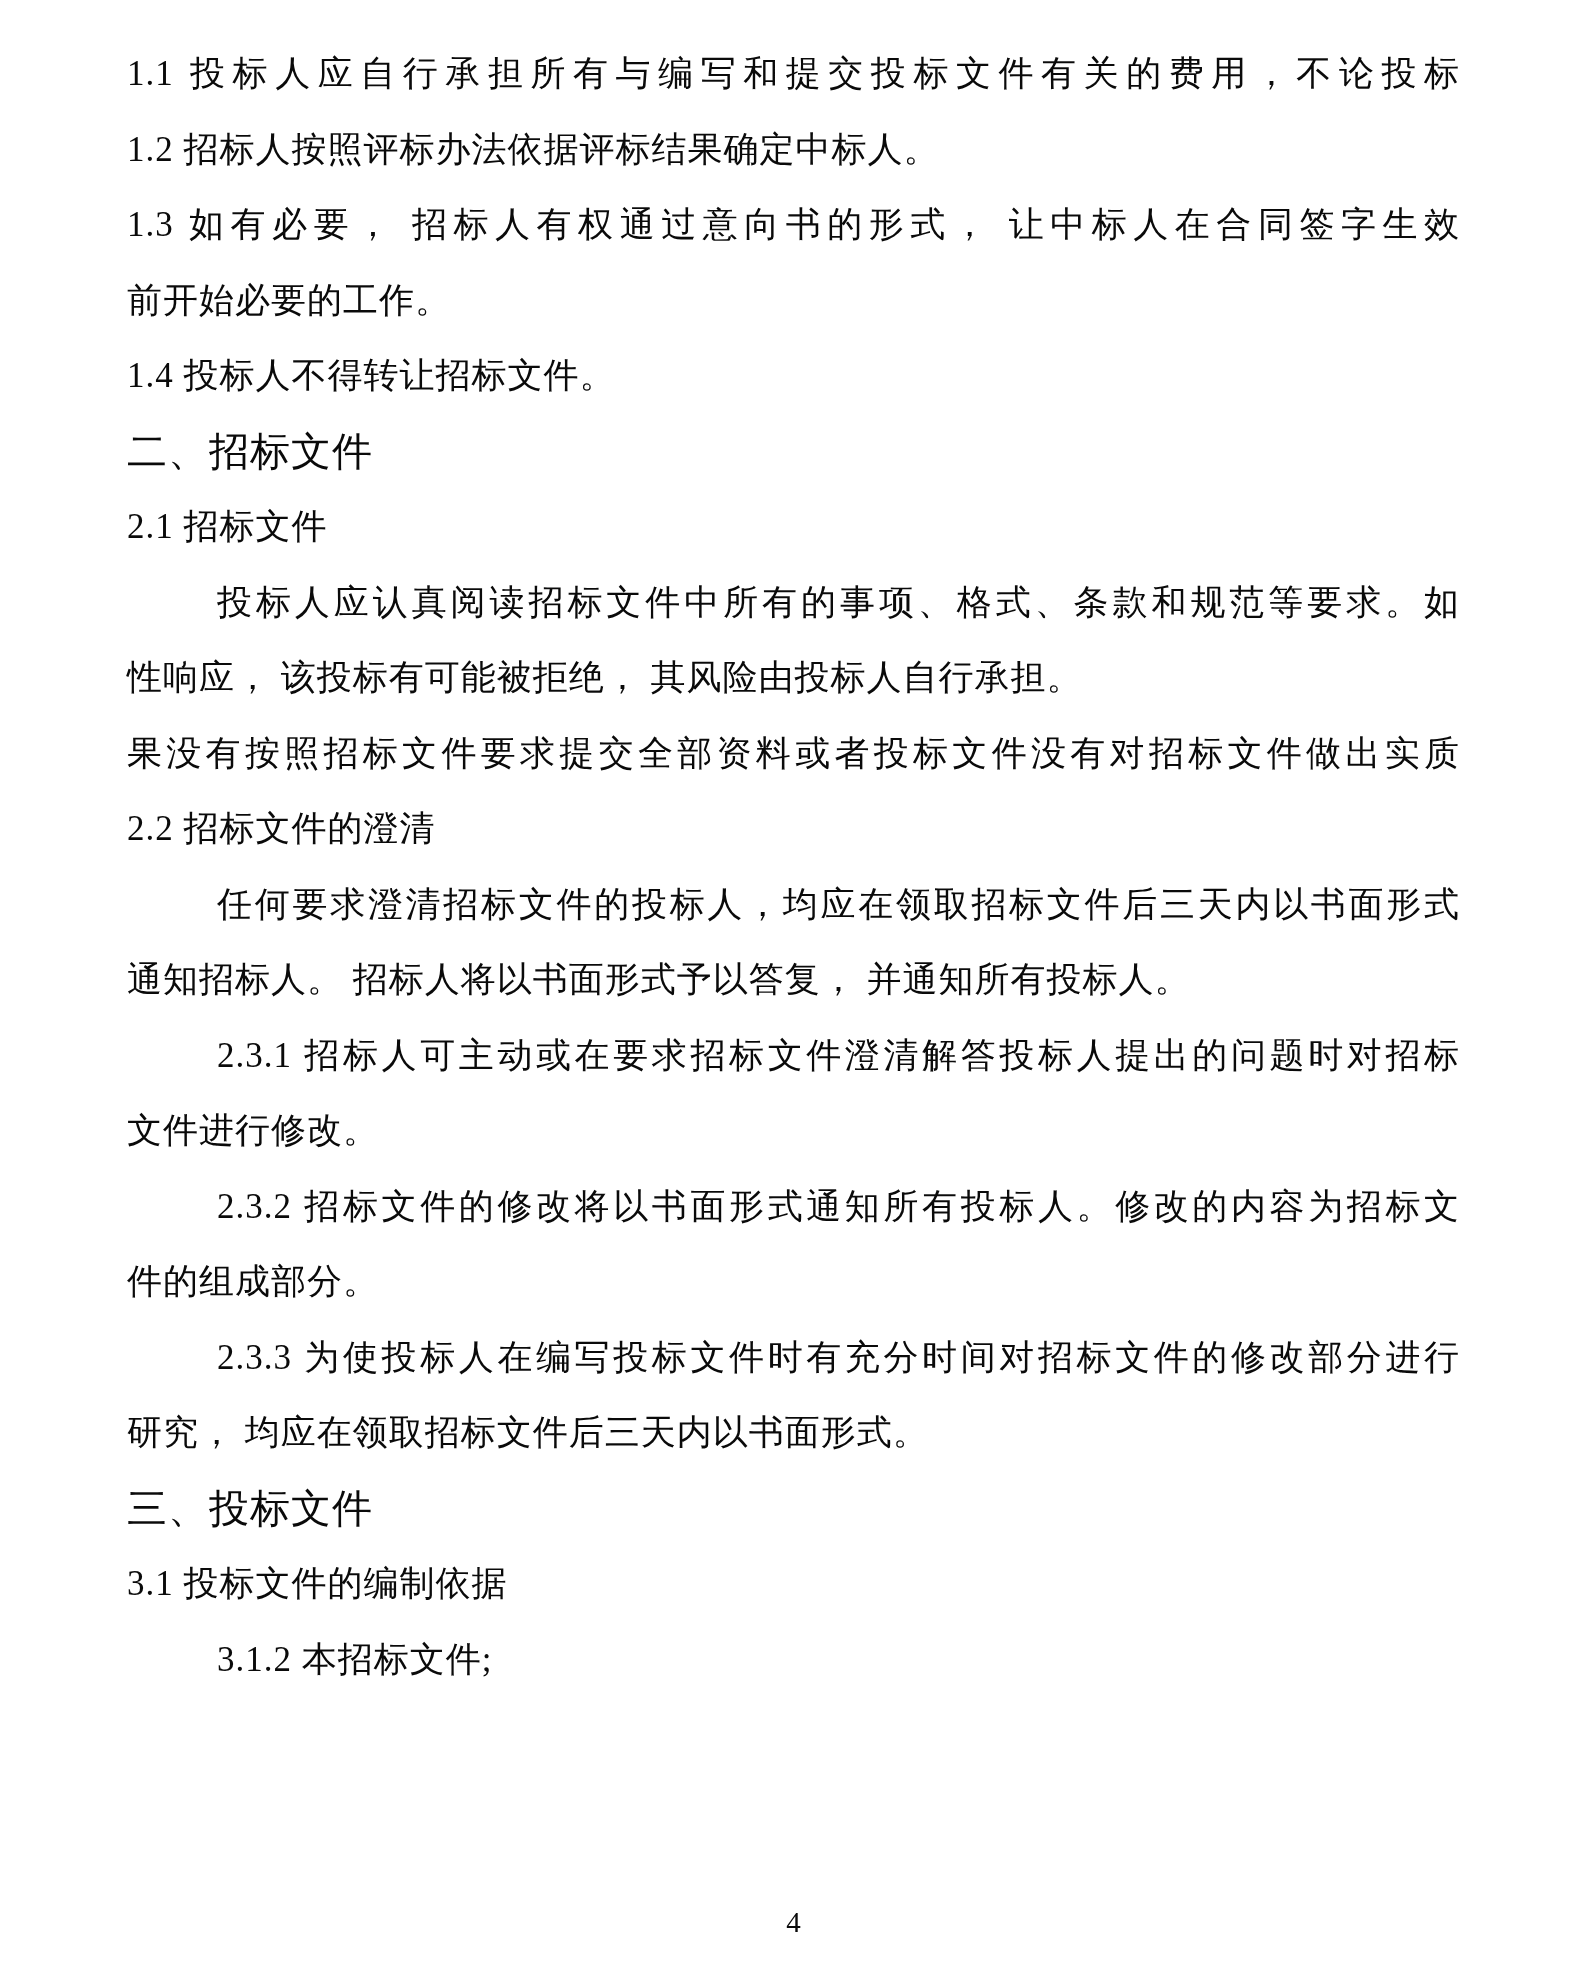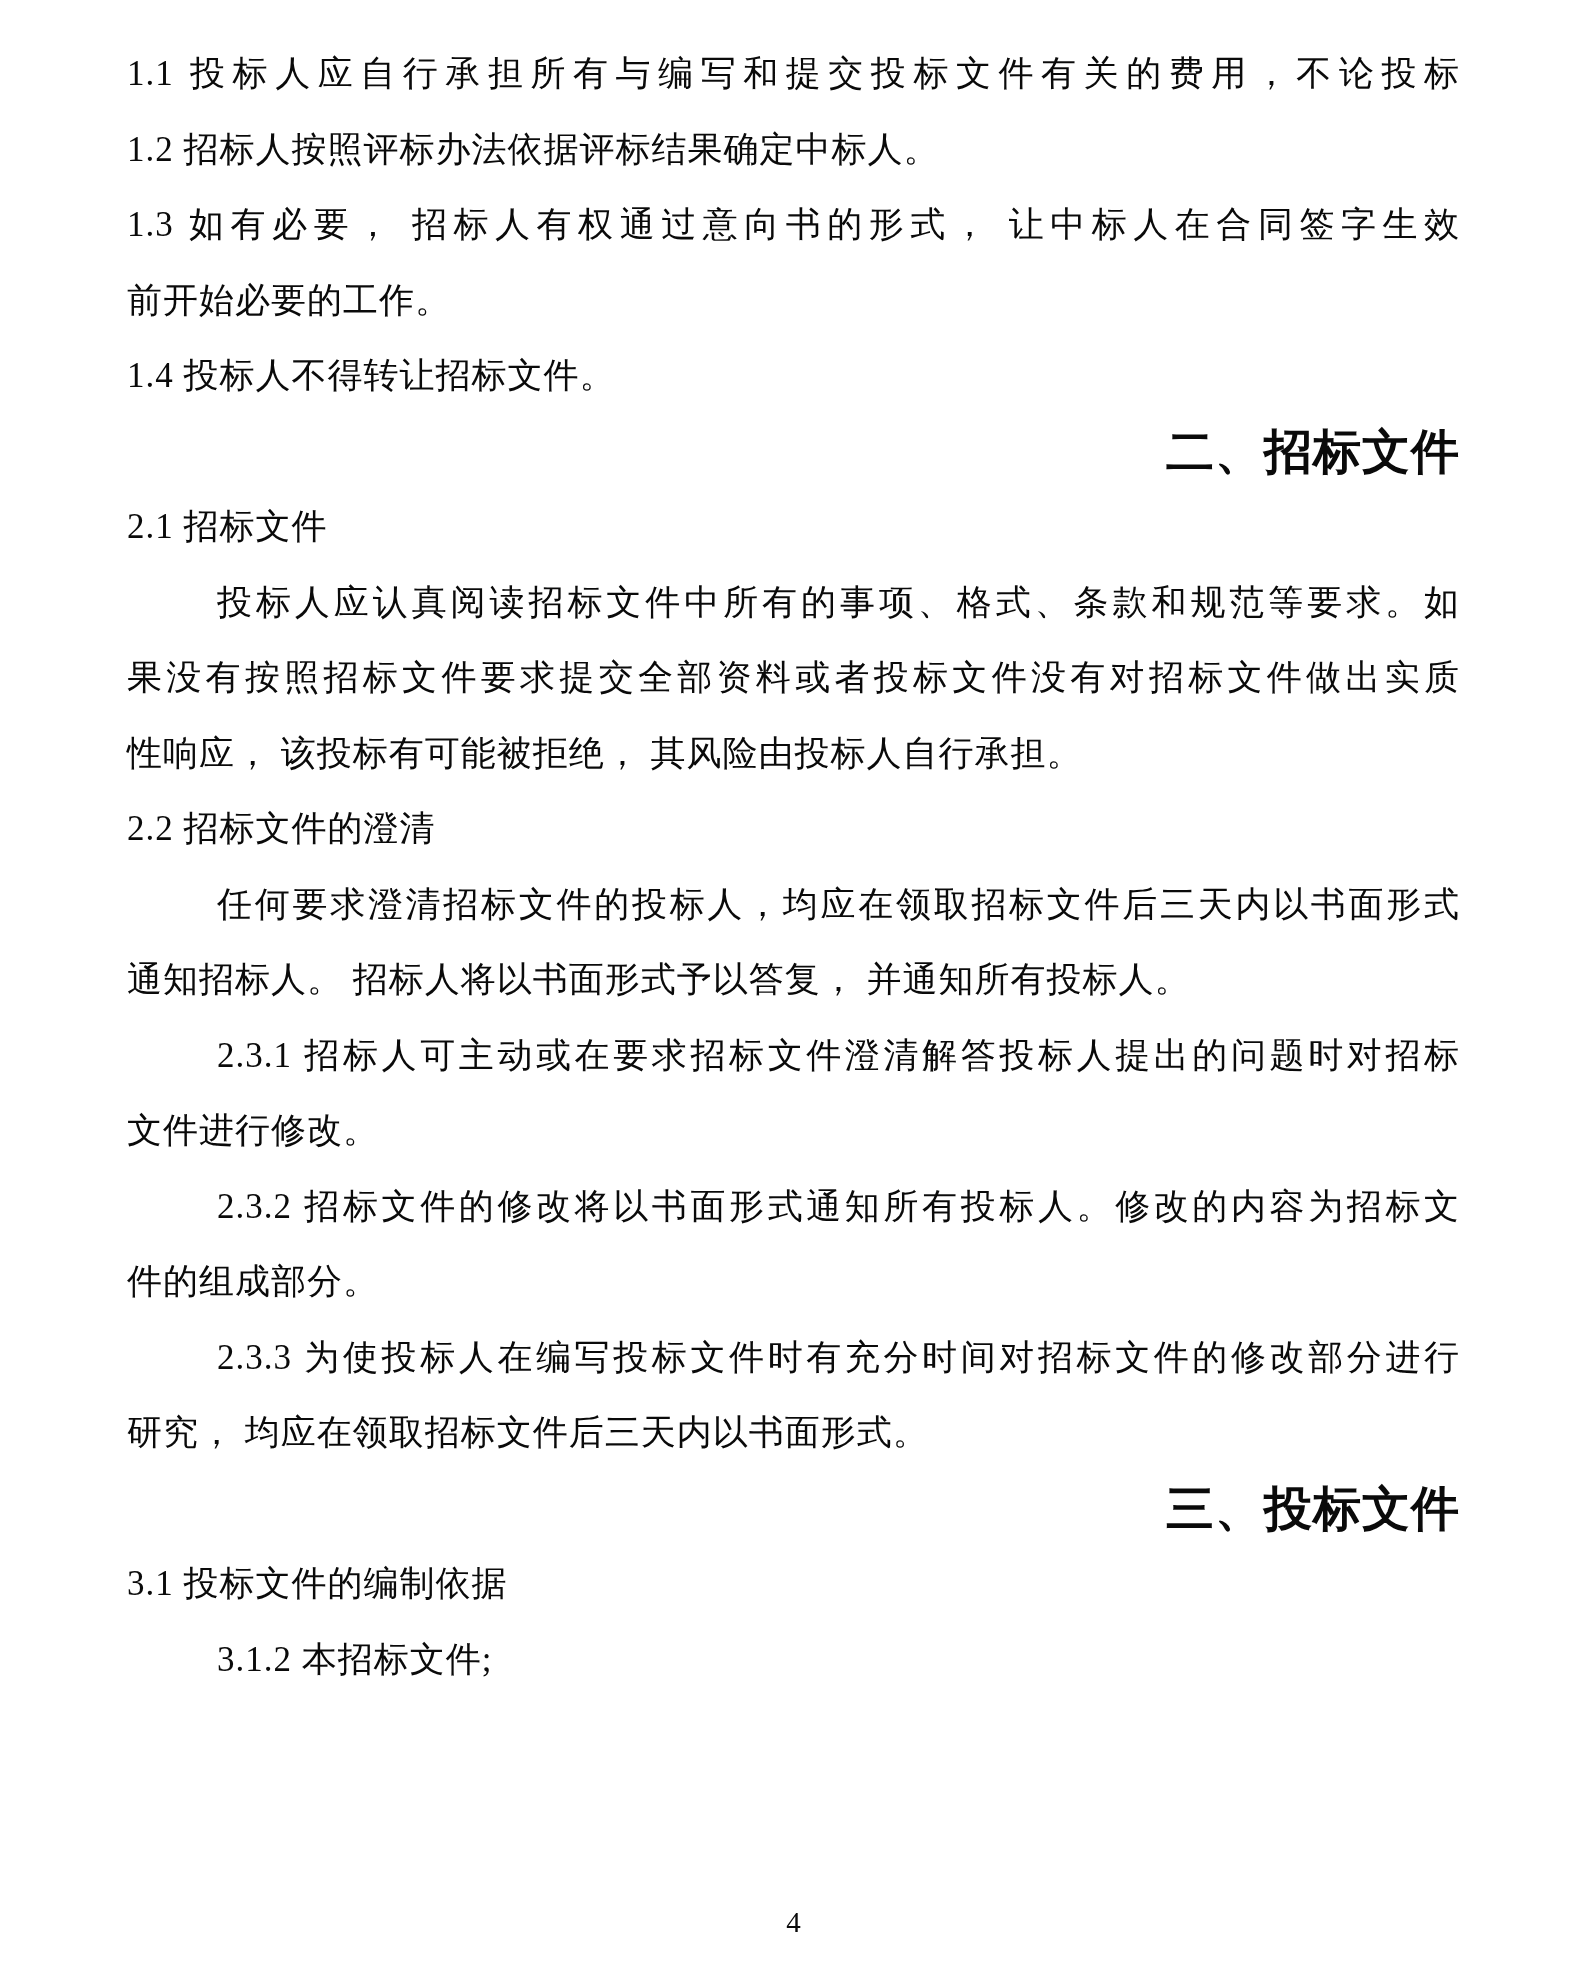--- a/index.html
+++ b/index.html
@@ -30,23 +30,22 @@
     text-align: left;
     letter-spacing: 1px;
   }
   .line.fill {
     white-space: normal;
     text-align: justify;
     text-align-last: justify;
     overflow: hidden;
   }
   .line.bold {
-    font-weight: bold;
-    font-size: 48px;
-    text-align: right;
+    font-weight: normal;
+    font-size: 40px;
   }
   .line.indent {
     text-indent: 90px;
   }
   .pagenum {
     position: absolute;
     left: 0;
     right: 0;
     top: 1902px;
     text-align: center;
@@ -61,22 +60,22 @@
 <div class="page">
   <div class="content" id="doc-lines">
       <div class="line fill">1.1 投标人应自行承担所有与编写和提交投标文件有关的费用，不论投标</div>
       <div class="line">1.2 招标人按照评标办法依据评标结果确定中标人。</div>
       <div class="line fill">1.3 如有必要， 招标人有权通过意向书的形式， 让中标人在合同签字生效</div>
       <div class="line">前开始必要的工作。</div>
       <div class="line">1.4 投标人不得转让招标文件。</div>
       <div class="line bold">二、招标文件</div>
       <div class="line">2.1 招标文件</div>
       <div class="line fill indent">投标人应认真阅读招标文件中所有的事项、格式、条款和规范等要求。如</div>
+      <div class="line">性响应， 该投标有可能被拒绝， 其风险由投标人自行承担。</div>
       <div class="line fill">果没有按照招标文件要求提交全部资料或者投标文件没有对招标文件做出实质</div>
-      <div class="line">性响应， 该投标有可能被拒绝， 其风险由投标人自行承担。</div>
       <div class="line">2.2 招标文件的澄清</div>
       <div class="line fill indent">任何要求澄清招标文件的投标人，均应在领取招标文件后三天内以书面形式</div>
       <div class="line">通知招标人。 招标人将以书面形式予以答复， 并通知所有投标人。</div>
       <div class="line fill indent">2.3.1 招标人可主动或在要求招标文件澄清解答投标人提出的问题时对招标</div>
       <div class="line">文件进行修改。</div>
       <div class="line fill indent">2.3.2 招标文件的修改将以书面形式通知所有投标人。修改的内容为招标文</div>
       <div class="line">件的组成部分。</div>
       <div class="line fill indent">2.3.3 为使投标人在编写投标文件时有充分时间对招标文件的修改部分进行</div>
       <div class="line">研究， 均应在领取招标文件后三天内以书面形式。</div>
       <div class="line bold">三、投标文件</div>

